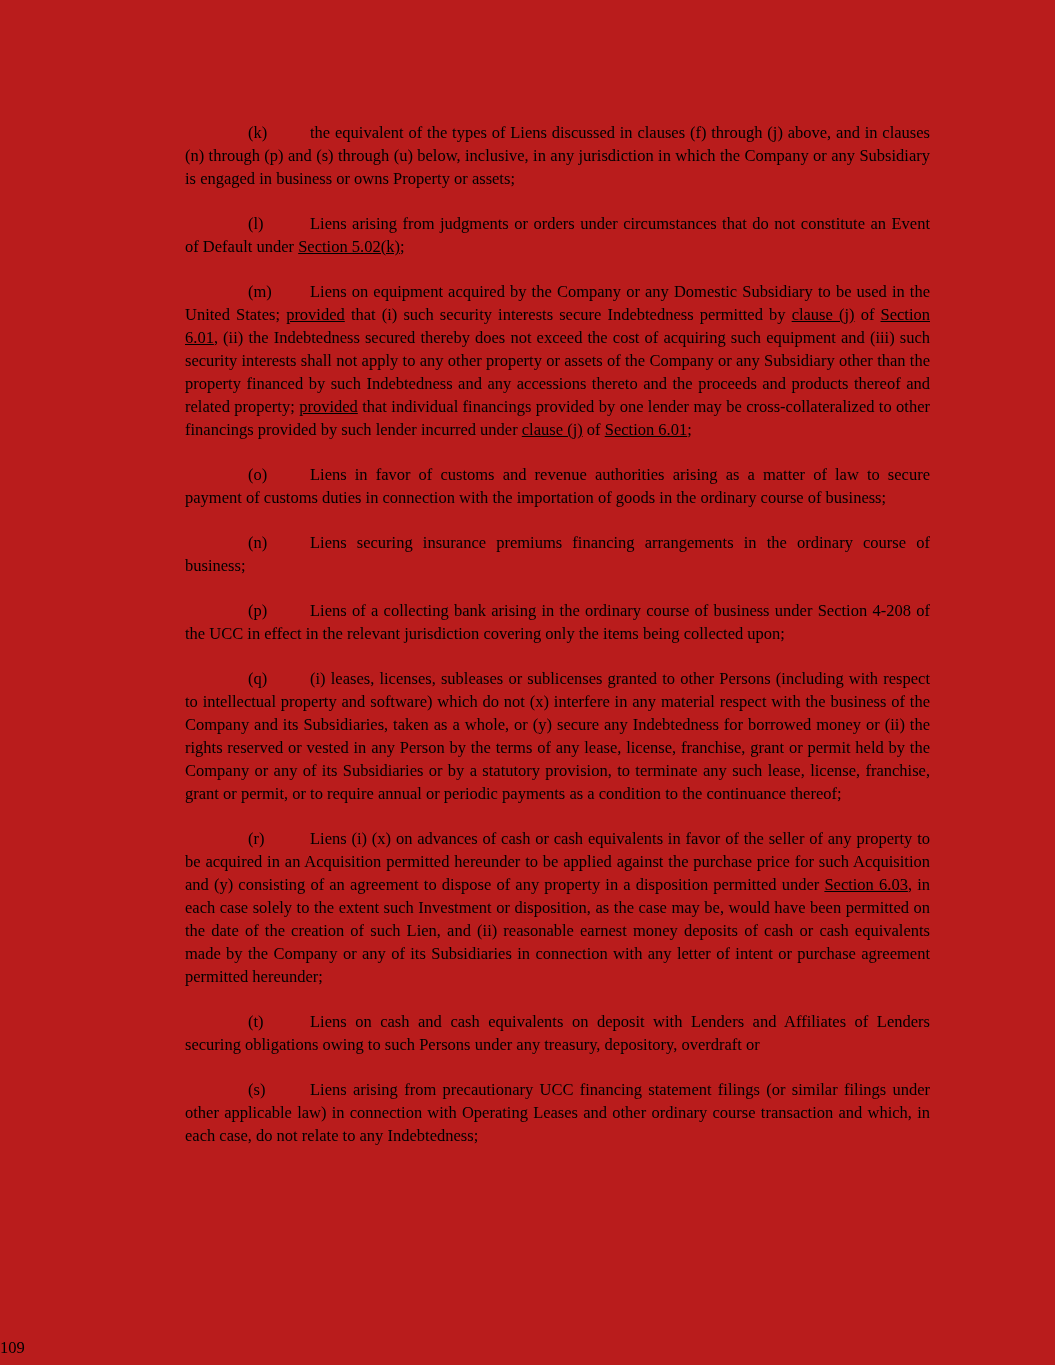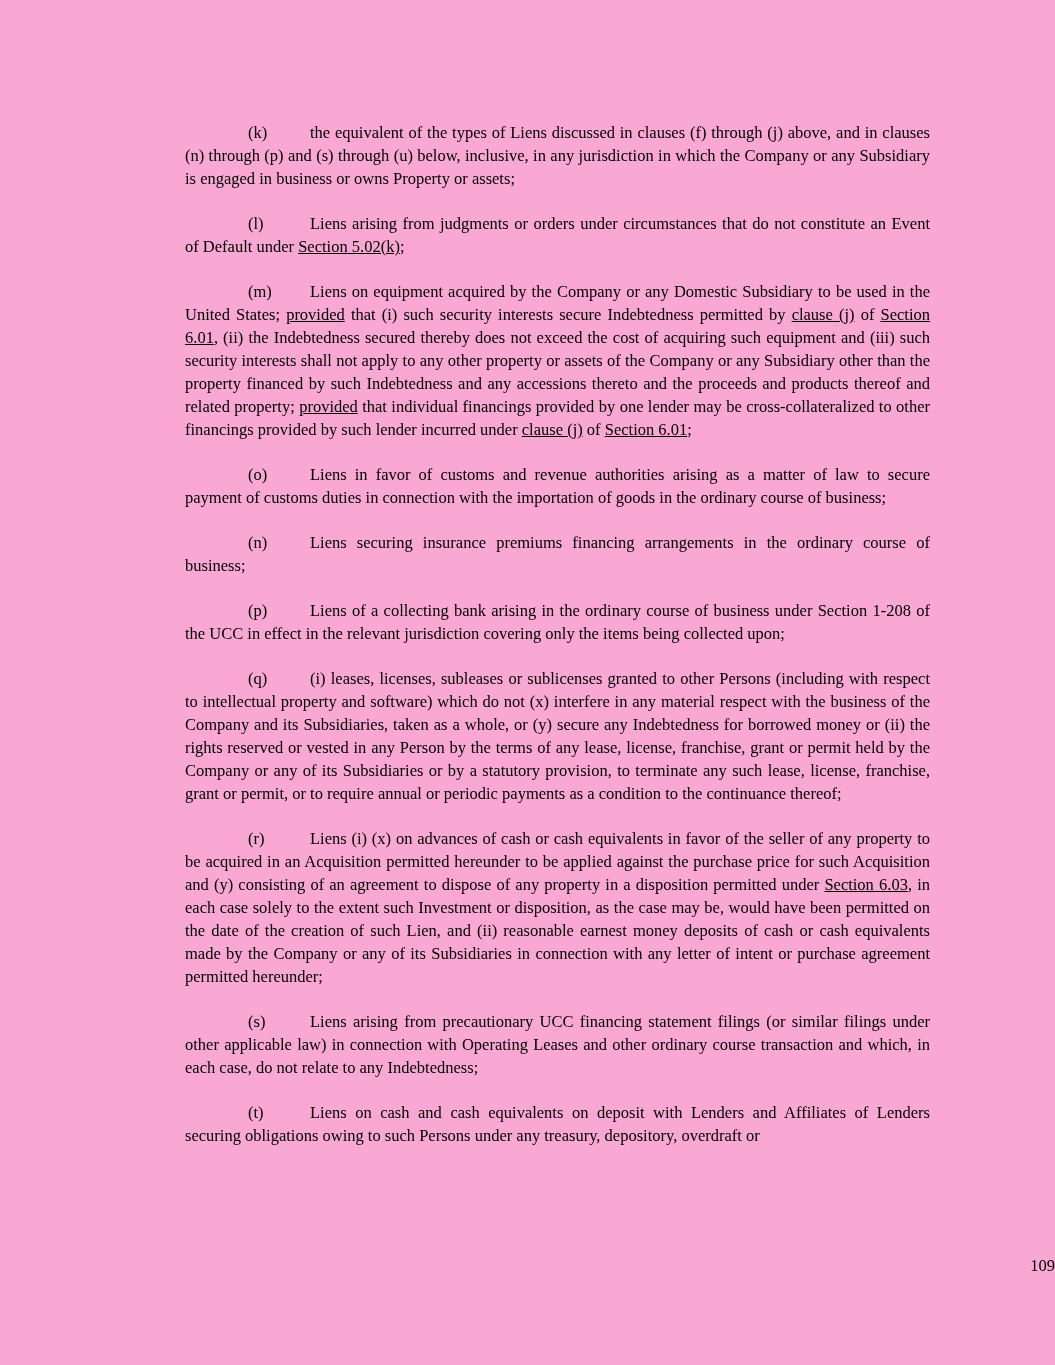--- a/index.html
+++ b/index.html
@@ -4,21 +4,21 @@
 <style>
   html, body {
     margin: 0;
     padding: 0;
     background: #ffffff;
   }
   .page {
     position: relative;
     width: 1055px;
     height: 1365px;
-    background: #f9a8d4;
+    background: #b91c1c;
     font-family: "Liberation Serif", serif;
     color: #000000;
     overflow: hidden;
   }
   .content {
     position: absolute;
     left: 185px;
     top: 121px;
     width: 745px;
   }
@@ -37,38 +37,38 @@
     width: 62px;
     text-indent: 0;
   }
   .u {
     text-decoration: underline;
   }
   .footer {
     position: absolute;
     left: 0;
     width: 100%;
-    top: 1254px;
-    text-align: right;
+    top: 1336px;
+    text-align: left;
     font-size: 16.5px;
     line-height: 23px;
   }
 </style>
 </head>
 <body>
 
 <div class="page">
   <div class="content">
     <div>
         <p class="para"><span class="plabel">(k)</span><span class="">the equivalent of the types of Liens discussed in clauses (f) through (j) above, and in clauses (n) through (p) and (s) through (u) below, inclusive, in any jurisdiction in which the Company or any Subsidiary is engaged in business or owns Property or assets;</span></p>
         <p class="para"><span class="plabel">(l)</span><span class="">Liens arising from judgments or orders under circumstances that do not constitute an Event of Default under </span><span class="u">Section 5.02(k)</span><span class="">;</span></p>
         <p class="para"><span class="plabel">(m)</span><span class="">Liens on equipment acquired by the Company or any Domestic Subsidiary to be used in the United States; </span><span class="u">provided</span><span class=""> that (i) such security interests secure Indebtedness permitted by </span><span class="u">clause (j)</span><span class=""> of </span><span class="u">Section 6.01</span><span class="">, (ii) the Indebtedness secured thereby does not exceed the cost of acquiring such equipment and (iii) such security interests shall not apply to any other property or assets of the Company or any Subsidiary other than the property financed by such Indebtedness and any accessions thereto and the proceeds and products thereof and related property; </span><span class="u">provided</span><span class=""> that individual financings provided by one lender may be cross-collateralized to other financings provided by such lender incurred under </span><span class="u">clause (j)</span><span class=""> of </span><span class="u">Section 6.01</span><span class="">;</span></p>
         <p class="para"><span class="plabel">(o)</span><span class="">Liens in favor of customs and revenue authorities arising as a matter of law to secure payment of customs duties in connection with the importation of goods in the ordinary course of business;</span></p>
         <p class="para"><span class="plabel">(n)</span><span class="">Liens securing insurance premiums financing arrangements in the ordinary course of business;</span></p>
-        <p class="para"><span class="plabel">(p)</span><span class="">Liens of a collecting bank arising in the ordinary course of business under Section 1-208 of the UCC in effect in the relevant jurisdiction covering only the items being collected upon;</span></p>
+        <p class="para"><span class="plabel">(p)</span><span class="">Liens of a collecting bank arising in the ordinary course of business under Section 4-208 of the UCC in effect in the relevant jurisdiction covering only the items being collected upon;</span></p>
         <p class="para"><span class="plabel">(q)</span><span class="">(i) leases, licenses, subleases or sublicenses granted to other Persons (including with respect to intellectual property and software) which do not (x) interfere in any material respect with the business of the Company and its Subsidiaries, taken as a whole, or (y) secure any Indebtedness for borrowed money or (ii) the rights reserved or vested in any Person by the terms of any lease, license, franchise, grant or permit held by the Company or any of its Subsidiaries or by a statutory provision, to terminate any such lease, license, franchise, grant or permit, or to require annual or periodic payments as a condition to the continuance thereof;</span></p>
         <p class="para"><span class="plabel">(r)</span><span class="">Liens (i) (x) on advances of cash or cash equivalents in favor of the seller of any property to be acquired in an Acquisition permitted hereunder to be applied against the purchase price for such Acquisition and (y) consisting of an agreement to dispose of any property in a disposition permitted under </span><span class="u">Section 6.03</span><span class="">, in each case solely to the extent such Investment or disposition, as the case may be, would have been permitted on the date of the creation of such Lien, and (ii) reasonable earnest money deposits of cash or cash equivalents made by the Company or any of its Subsidiaries in connection with any letter of intent or purchase agreement permitted hereunder;</span></p>
+        <p class="para"><span class="plabel">(t)</span><span class="">Liens on cash and cash equivalents on deposit with Lenders and Affiliates of Lenders securing obligations owing to such Persons under any treasury, depository, overdraft or</span></p>
         <p class="para"><span class="plabel">(s)</span><span class="">Liens arising from precautionary UCC financing statement filings (or similar filings under other applicable law) in connection with Operating Leases and other ordinary course transaction and which, in each case, do not relate to any Indebtedness;</span></p>
-        <p class="para"><span class="plabel">(t)</span><span class="">Liens on cash and cash equivalents on deposit with Lenders and Affiliates of Lenders securing obligations owing to such Persons under any treasury, depository, overdraft or</span></p>
       </div>
   </div>
   <div class="footer">109</div>
 </div>
 
 </body></html>

